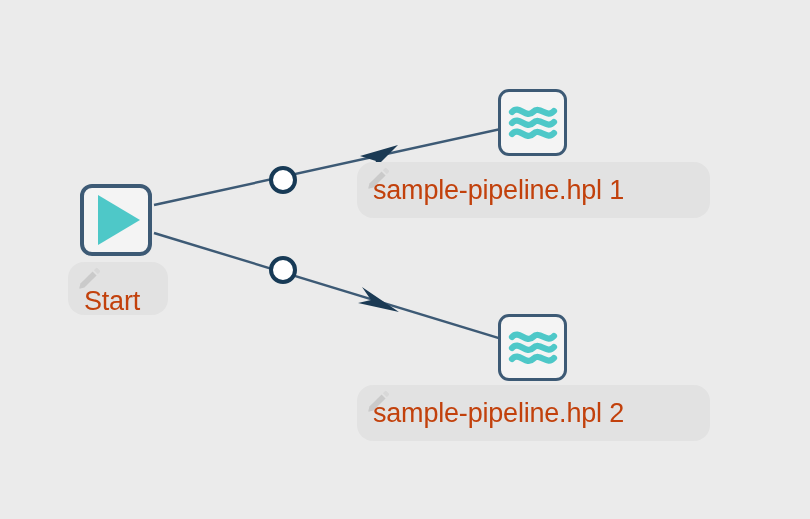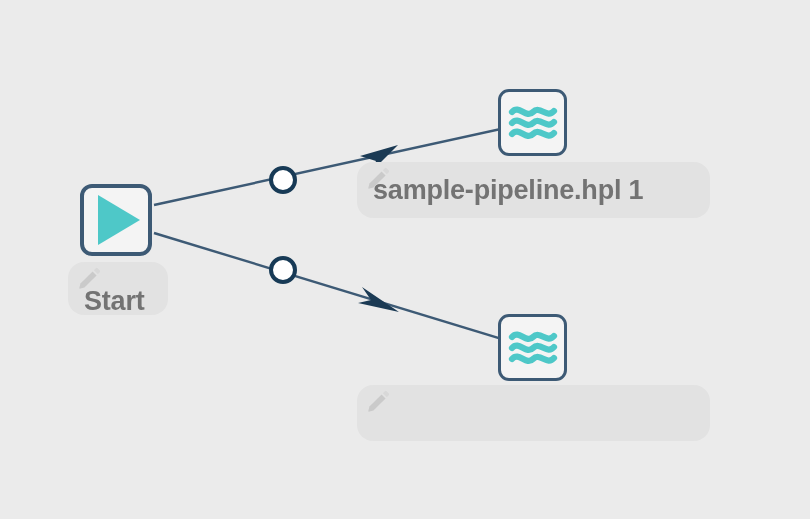--- a/index.html
+++ b/index.html
@@ -100,25 +100,24 @@
     height: 56px;
   }
   .label-pill.pipe2-label {
     left: 357px;
     top: 385px;
     width: 353px;
     height: 56px;
   }
   .label-text {
     font-size: 27px;
-    color: #737373;
+    color: #c2410c;
     white-space: nowrap;
     line-height: 1;
     letter-spacing: -0.2px;
-    font-weight: bold;
   }
   .pencil-icon {
     position: absolute;
     left: 8px;
     top: 4px;
     width: 26px;
     height: 26px;
     opacity: 0.95;
   }
 </style>
@@ -176,15 +175,16 @@
       <path d="M5 22 C12 14, 19 29, 26 22 C33 15, 40 29, 47 21"></path>
       <path d="M5 33 C12 25, 19 40, 26 33 C33 26, 40 40, 47 32"></path>
     </svg>
   </div>
 
   <div class="label-pill pipe2-label">
     <svg class="pencil-icon" viewBox="0 0 24 24" xmlns="http://www.w3.org/2000/svg">
       <path d="M3 20.5l1.1-4.3L15.3 5 19 8.7 7.8 19.9 3.5 21z" fill="#c9c9c9"></path>
       <path d="M16.4 3.9l1.7-1.7a1.4 1.4 0 0 1 2 0l1.7 1.7a1.4 1.4 0 0 1 0 2l-1.7 1.7z" fill="#d8d8d8"></path>
     </svg>
+    <span class="label-text">sample-pipeline.hpl 2</span>
   </div>
 
 </div>
 
 </body></html>

